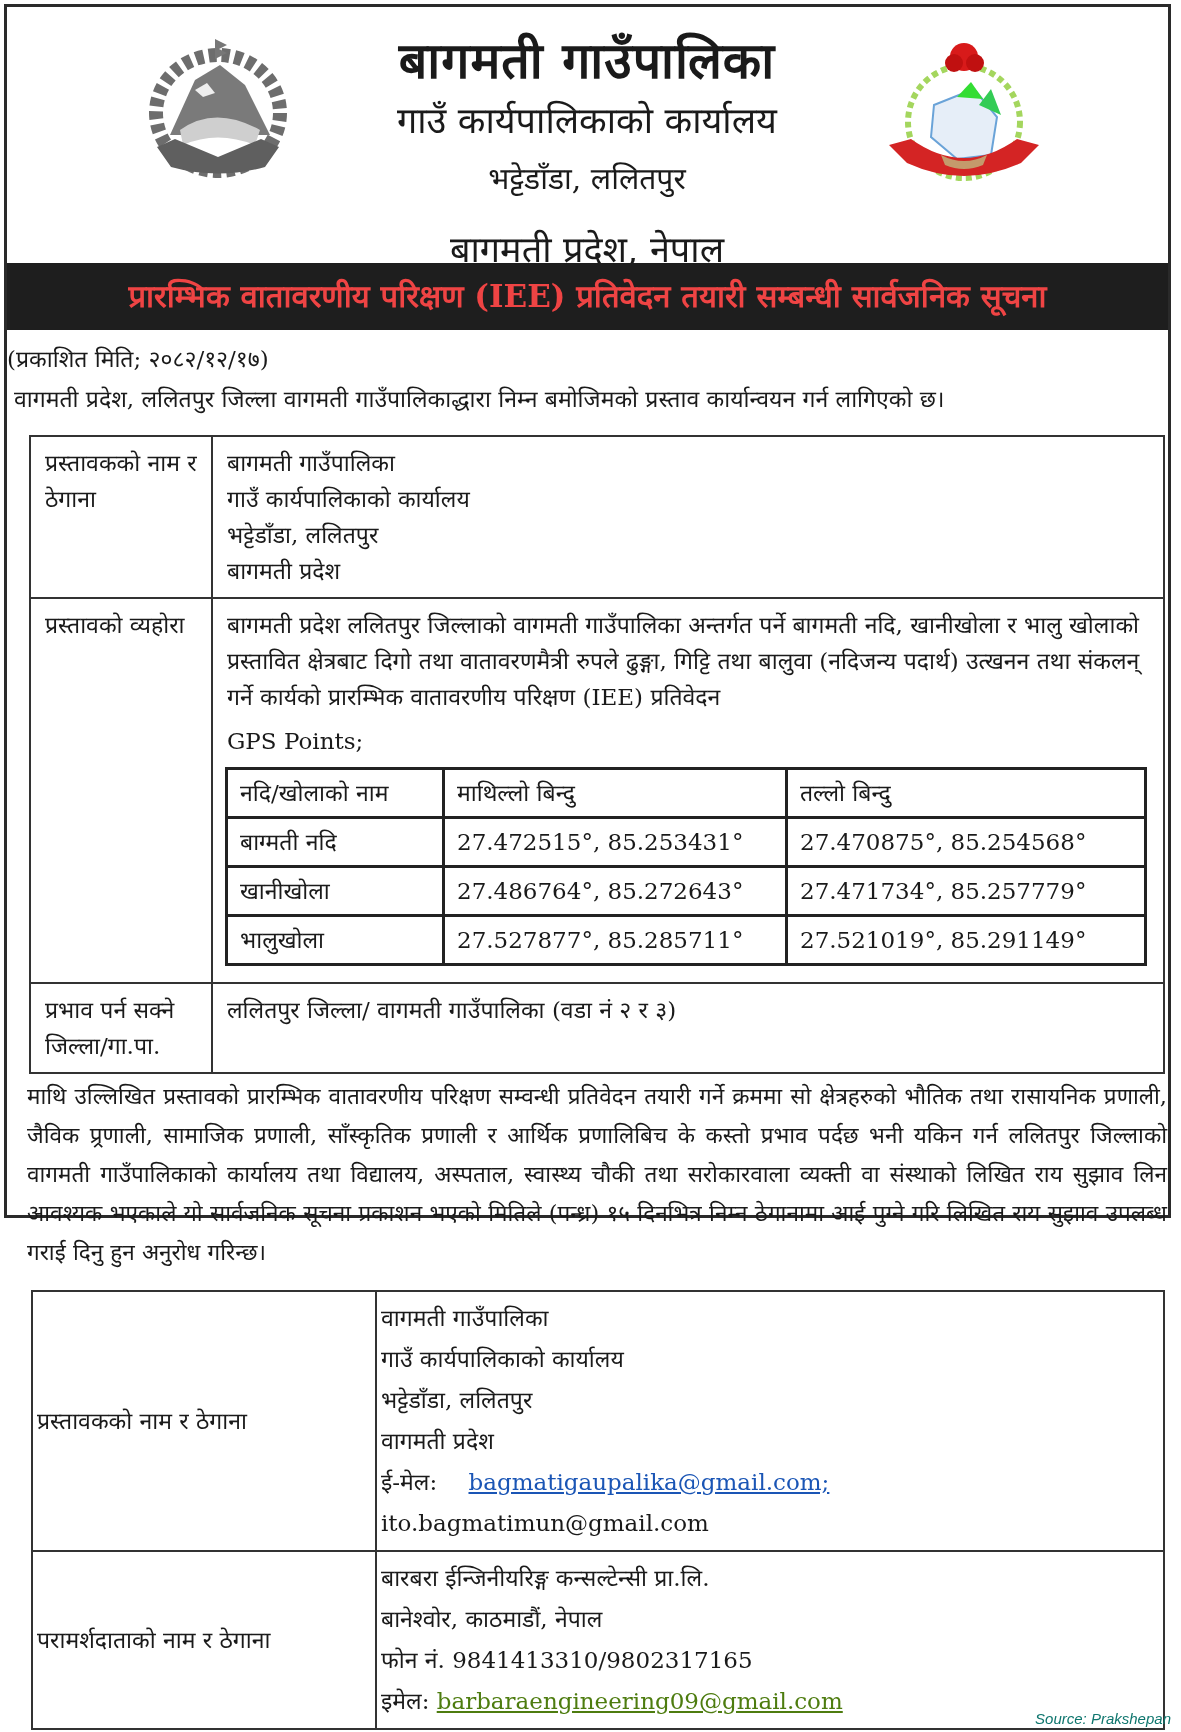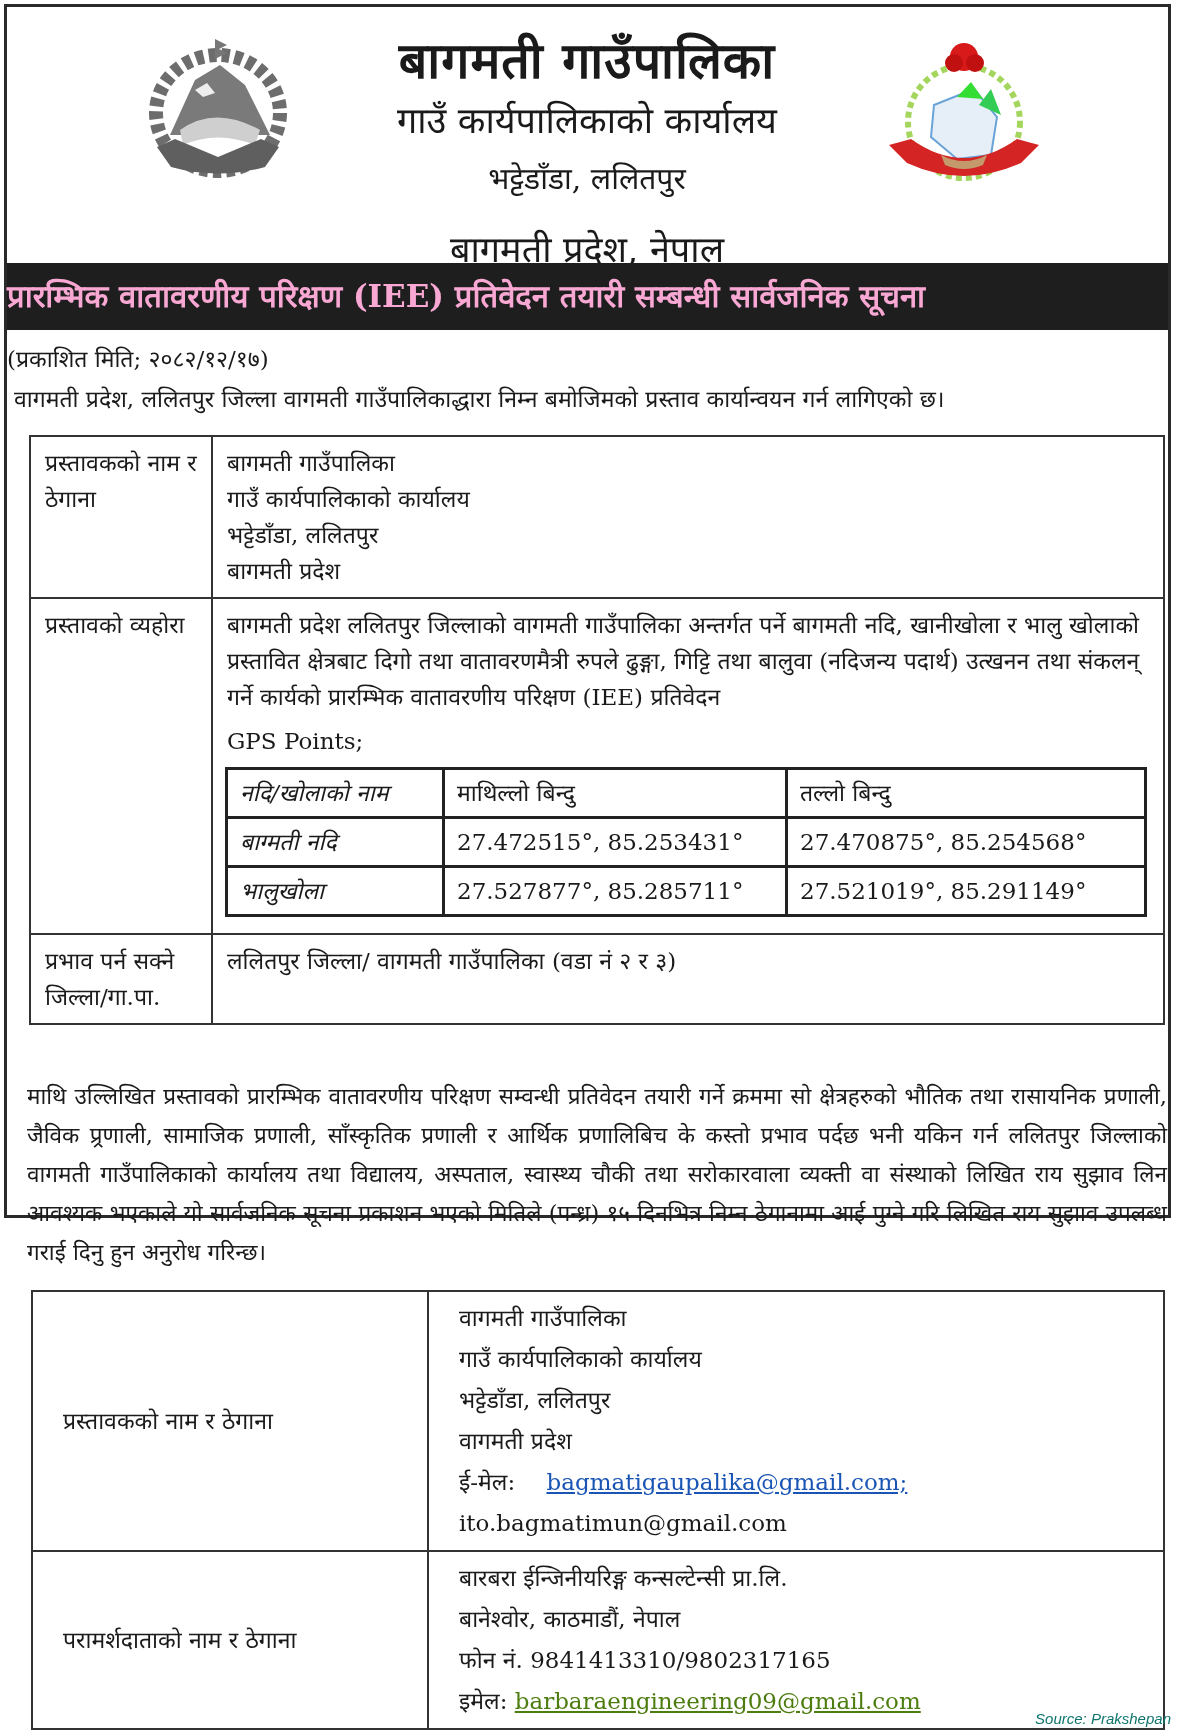--- a/index.html
+++ b/index.html
@@ -14,36 +14,36 @@
   .header { position:absolute; left:0; top:0; width:100%; height:254px; }
   .emblem-left { position:absolute; left:128px; top:28px; width:166px; height:148px; }
   .emblem-right { position:absolute; left:872px; top:20px; width:170px; height:168px; }
   .head-text { position:absolute; left:300px; width:560px; text-align:center; }
   .h1 { top:18px; font-size:50px; font-weight:bold; letter-spacing:1px; }
   .h2 { top:88px; font-size:36px; }
   .h3 { top:150px; font-size:30px; }
   .h4 { top:217px; font-size:36px; }
   .banner {
     position:absolute; left:0; top:256px; width:100%; height:67px; background:#1e1e1e;
-    color:#f9a8d4; font-size:31px; font-weight:bold; line-height:67px; white-space:nowrap;
+    color:#ef4444; font-size:31px; font-weight:bold; text-align:center; line-height:67px; white-space:nowrap;
   }
   .pub-date { position:absolute; left:0; width:100%; top:335px; text-align:left; font-size:23px; }
   .intro { position:absolute; left:7px; top:375px; font-size:23px; white-space:nowrap; }
   table { border-collapse:collapse; }
   .t1 { position:absolute; left:22px; top:428px; width:1136px; }
   .t1 td { border:2px solid #333; vertical-align:top; font-size:23px; line-height:36px; padding:8px 14px; }
   .t1 td.lab { width:152px; }
   .gps-label { font-size:23px; margin-top:8px; }
   .gps { width:922px; margin:8px 0 8px -2px; }
   .gps td { border:3px solid #222 !important; padding:4px 12px !important; font-size:23px; line-height:38px !important; }
-  .gps td.c1 { width:190px;font-style:italic; }
+  .gps td.c1 { width:190px; }
   .gps td.c2 { width:316px;margin-top:8px; }
   .para { position:absolute; left:20px; top:1070px; width:1140px; font-size:22.5px; line-height:39px; text-align:justify; }
   .t2 { position:absolute; left:24px; top:1283px; width:1134px; }
-  .t2 td { border:2px solid #333; font-size:23px; line-height:41px; padding:2px 30px; }
+  .t2 td { border:2px solid #333; font-size:23px; line-height:41px; padding:2px 4px; }
   .t2 td.lab { width:334px; vertical-align:middle; }
   .t2 td.val { vertical-align:top; padding-top:6px; padding-bottom:6px; }
   .link { color:#1a55b5; text-decoration:underline;margin-left:24px; }
   .link2 { color:#4d7c0f; text-decoration:underline; }
   .source { position:absolute; right:10px; top:1710px; font-family:"Liberation Sans", sans-serif; font-style:italic; font-size:15px; color:#0f766e; }
 </style>
 </head>
 <body>
 
 <div class="frame">
@@ -100,20 +100,25 @@
             <td class="c1">नदि/खोलाको नाम</td>
             <td class="c2">माथिल्लो बिन्दु</td>
             <td>तल्लो बिन्दु</td>
           </tr>
           <tr>
             <td class="c1">बाग्मती नदि</td>
             <td class="c2">27.472515°,  85.253431°</td>
             <td>27.470875°,  85.254568°</td>
           </tr>
           <tr>
+            <td class="c1">खानीखोला</td>
+            <td class="c2">27.486764°, 85.272643°</td>
+            <td>27.471734°,  85.257779°</td>
+          </tr>
+          <tr>
             <td class="c1">भालुखोला</td>
             <td class="c2">27.527877°,  85.285711°</td>
             <td>27.521019°,  85.291149°</td>
           </tr>
         </tbody>
             </table>
       </td>
     </tr>
     <tr>
       <td class="lab">प्रभाव पर्न सक्ने जिल्ला/गा.पा.</td>

